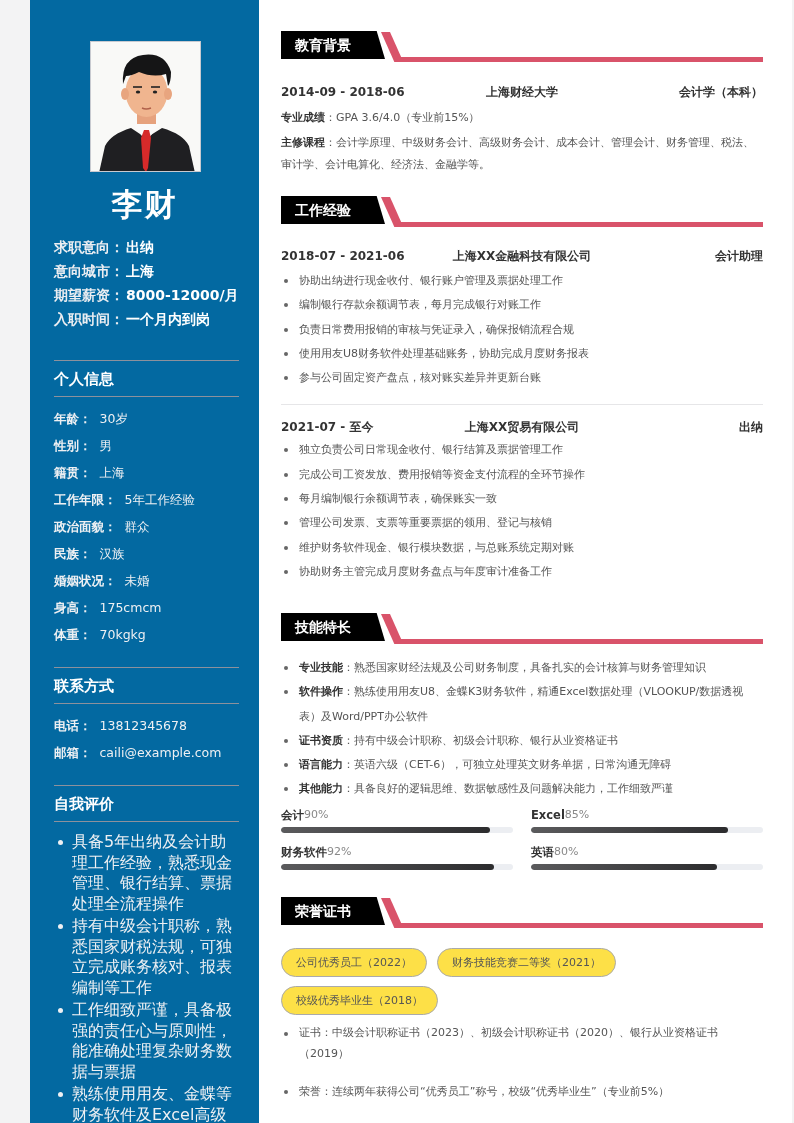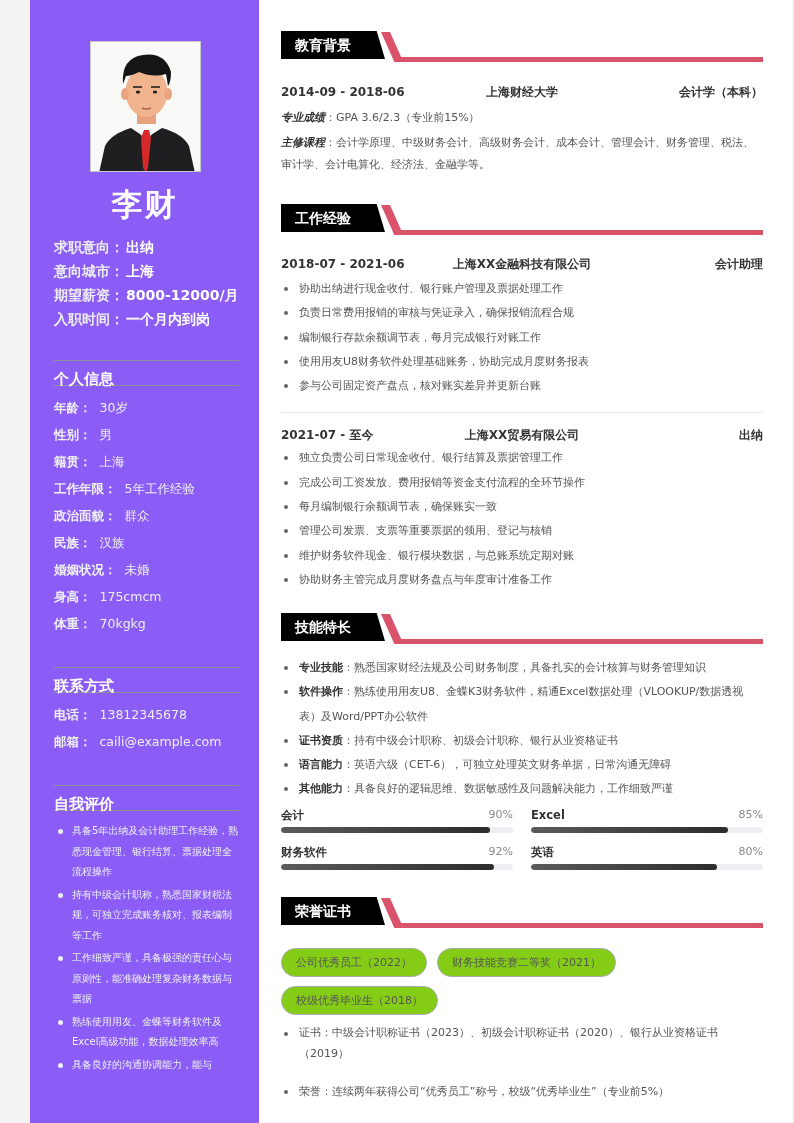--- a/index.html
+++ b/index.html
@@ -1,55 +1,55 @@
 <!DOCTYPE html>
 <html><head>
   <meta charset="utf-8">
   <style>
     * { margin: 0; padding: 0; box-sizing: border-box; }
     html, body { width: 794px; height: 1123px; overflow: hidden; background: #f3f3f4; }
     body { font-family: "DejaVu Sans", "Liberation Sans", sans-serif; color: #333; }
     .page { position: absolute; left: 30px; top: 0; width: 762px; height: 1123px; background: #fff; overflow: hidden; }
-    .sidebar { position: absolute; left: 0; top: 0; width: 229px; height: 1123px; background: #8b5cf6; color: #fff; }
+    .sidebar { position: absolute; left: 0; top: 0; width: 229px; height: 1123px; background: #0369a1; color: #fff; }
     .photo { position: absolute; left: 60px; top: 41px; width: 111px; height: 131px; background: #f8f8f6; border: 1px solid #c8cad0; overflow: hidden; }
     .name { position: absolute; left: 0; top: 184px; width: 229px; text-align: center; font-size: 31px; font-weight: bold; letter-spacing: 2px; color: #fff; }
     .intent { position: absolute; left: 24px; top: 238px; width: 190px; }
     .intent-row { height: 24px; display: flex; font-size: 14px; font-weight: bold; line-height: 18px; }
     .intent-row .k { width: 72px; color: #eceef2; }
     .intent-row .v { color: #fff; }
     .sb-section { position: absolute; left: 24px; width: 185px; }
-    .sb-title { border-top: 1px solid #8d919c; border-bottom: 1px solid #8d919c; height: 26px; line-height: 36px; font-size: 15px; font-weight: bold; color: #fff; }
+    .sb-title { border-top: 1px solid #8d919c; border-bottom: 1px solid #8d919c; height: 37px; line-height: 36px; font-size: 15px; font-weight: bold; color: #fff; }
     .info-row { display: flex; font-size: 12.5px; line-height: 18px; height: 27px; color: #eef0f3; }
     .info-row .k { font-weight: bold; margin-right: 8px; }
     .self-list { list-style: none; margin-top: 10px; }
-    .self-list li { position: relative; padding-left: 18px; font-size: 10px; line-height: 20.5px; color: #eef0f3; margin-bottom: 2px; }
+    .self-list li { position: relative; padding-left: 18px; font-size: 16px; line-height: 20.5px; color: #eef0f3; margin-bottom: 2px; }
     .self-list li::before { content: ""; position: absolute; left: 4px; top: 8px; width: 5px; height: 5px; border-radius: 50%; background: #eef0f3; }
 
     .main { position: absolute; left: 251px; top: 0; width: 482px; }
     .sec-head { position: relative; height: 31px; }
     .sec-head .tab { position: absolute; left: 0; top: 0; height: 28px; width: 104px; background: #000000; color: #fff; font-size: 14px; font-weight: bold; line-height: 28px; padding-left: 14px; clip-path: polygon(0 0, 92% 0, 100% 100%, 0 100%); }
     .sec-head .slash { position: absolute; left: 100px; top: 1px; width: 9px; height: 30px; background: #d9536a; transform: skewX(24deg); transform-origin: top left; }
     .sec-head .line { position: absolute; left: 114px; right: 0; top: 26px; height: 5px; background: #d9536a; }
     .row3 { display: flex; justify-content: space-between; font-size: 12px; font-weight: bold; color: #333; height: 20px; line-height: 20px; }
     .row3 .mid { position: absolute; left: 50%; transform: translateX(-50%); }
     .txt { font-size: 11px; color: #555; line-height: 22px; }
-    .txt b { color: #333; font-style: italic; }
+    .txt b { color: #333; }
     .bul { list-style: none; }
     .bul li { position: relative; padding-left: 18px; font-size: 11px; color: #555; line-height: 24.3px; }
     .bul li::before { content: ""; position: absolute; left: 3px; top: 10px; width: 4px; height: 4px; border-radius: 50%; background: #666; }
     .bul li b { color: #333; }
     .divider { height: 1px; background: #e6e6e8; }
     .skills { display: grid; grid-template-columns: 232px 232px; column-gap: 18px; row-gap: 10px; }
-    .skill-top { display: flex; justify-content: space-between; font-size: 11.5px; line-height: 18px; }
+    .skill-top { display: flex; font-size: 11.5px; line-height: 18px; }
     .skill-top .nm { font-weight: bold; color: #333; }
     .skill-top .pc { color: #888; font-size: 11px; }
     .bar { height: 6px; border-radius: 3px; background: #eceef2; margin-top: 3px; overflow: hidden; }
     .bar .fill { height: 100%; border-radius: 3px; background: linear-gradient(90deg, #5b5b5d, #2c2c2e); }
     .tags { display: flex; flex-wrap: wrap; gap: 9px 10px; }
-    .tag { border: 1px solid #aaa; background: #84cc16; border-radius: 15px; height: 29px; line-height: 27px; padding: 0 14px; font-size: 11px; color: #555; }
+    .tag { border: 1px solid #aaa; background: #fde047; border-radius: 15px; height: 29px; line-height: 27px; padding: 0 14px; font-size: 11px; color: #555; }
   </style>
 </head>
 <body>
 
 <div class="page">
 
   <aside class="sidebar">
     <div class="photo">
       <svg width="111" height="131" viewBox="0 0 111 131">
         <rect width="111" height="131" fill="#f9f9f7"></rect>
@@ -164,39 +164,39 @@
       <div class="sec-head">
         <div class="tab">教育背景</div>
         <div class="slash"></div>
         <div class="line"></div>
       </div>
       <div class="row3" style="position:relative; margin-top:20px;">
         <span>2014-09 - 2018-06</span>
         <span class="mid">上海财经大学</span>
         <span>会计学（本科）</span>
       </div>
-      <div class="txt" style="margin-top:5px;"><b>专业成绩</b><span>：GPA 3.6/2.3（专业前15%）</span></div>
+      <div class="txt" style="margin-top:5px;"><b>专业成绩</b><span>：GPA 3.6/4.0（专业前15%）</span></div>
       <div class="txt" style="margin-top:3px;"><b>主修课程</b><span>：会计学原理、中级财务会计、高级财务会计、成本会计、管理会计、财务管理、税法、审计学、会计电算化、经济法、金融学等。</span></div>
     </section>
 
-    <section style="position:absolute; top:204px; left:0; width:482px;">
+    <section style="position:absolute; top:196px; left:0; width:482px;">
       <div class="sec-head">
         <div class="tab">工作经验</div>
         <div class="slash"></div>
         <div class="line"></div>
       </div>
       <div class="row3" style="position:relative; margin-top:19px;">
         <span>2018-07 - 2021-06</span>
         <span class="mid">上海XX金融科技有限公司</span>
         <span>会计助理</span>
       </div>
       <ul class="bul" style="margin-top:3px;">
         <li>协助出纳进行现金收付、银行账户管理及票据处理工作</li>
+        <li>编制银行存款余额调节表，每月完成银行对账工作</li>
         <li>负责日常费用报销的审核与凭证录入，确保报销流程合规</li>
-        <li>编制银行存款余额调节表，每月完成银行对账工作</li>
         <li>使用用友U8财务软件处理基础账务，协助完成月度财务报表</li>
         <li>参与公司固定资产盘点，核对账实差异并更新台账</li>
       </ul>
       <div class="divider" style="margin-top:14px;"></div>
       <div class="row3" style="position:relative; margin-top:12px;">
         <span>2021-07 - 至今</span>
         <span class="mid">上海XX贸易有限公司</span>
         <span>出纳</span>
       </div>
       <ul class="bul" style="margin-top:1px;">

